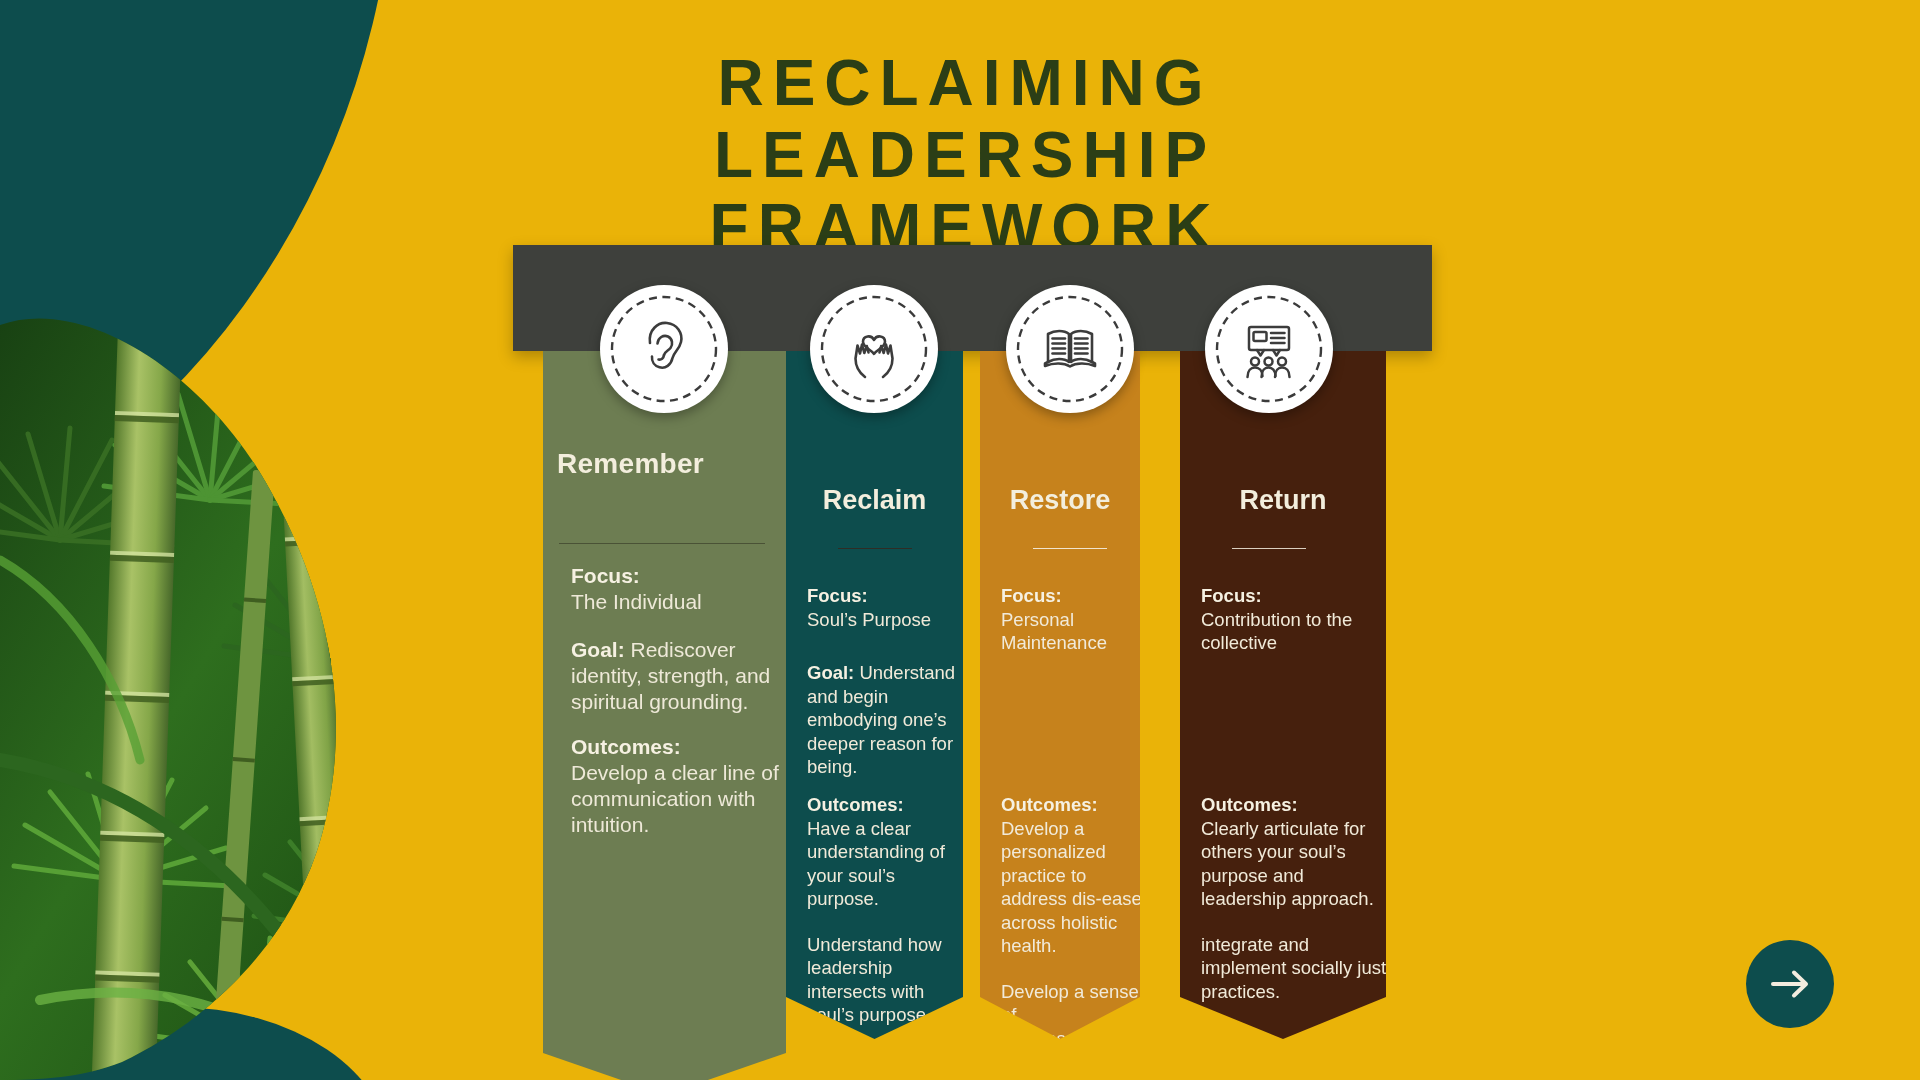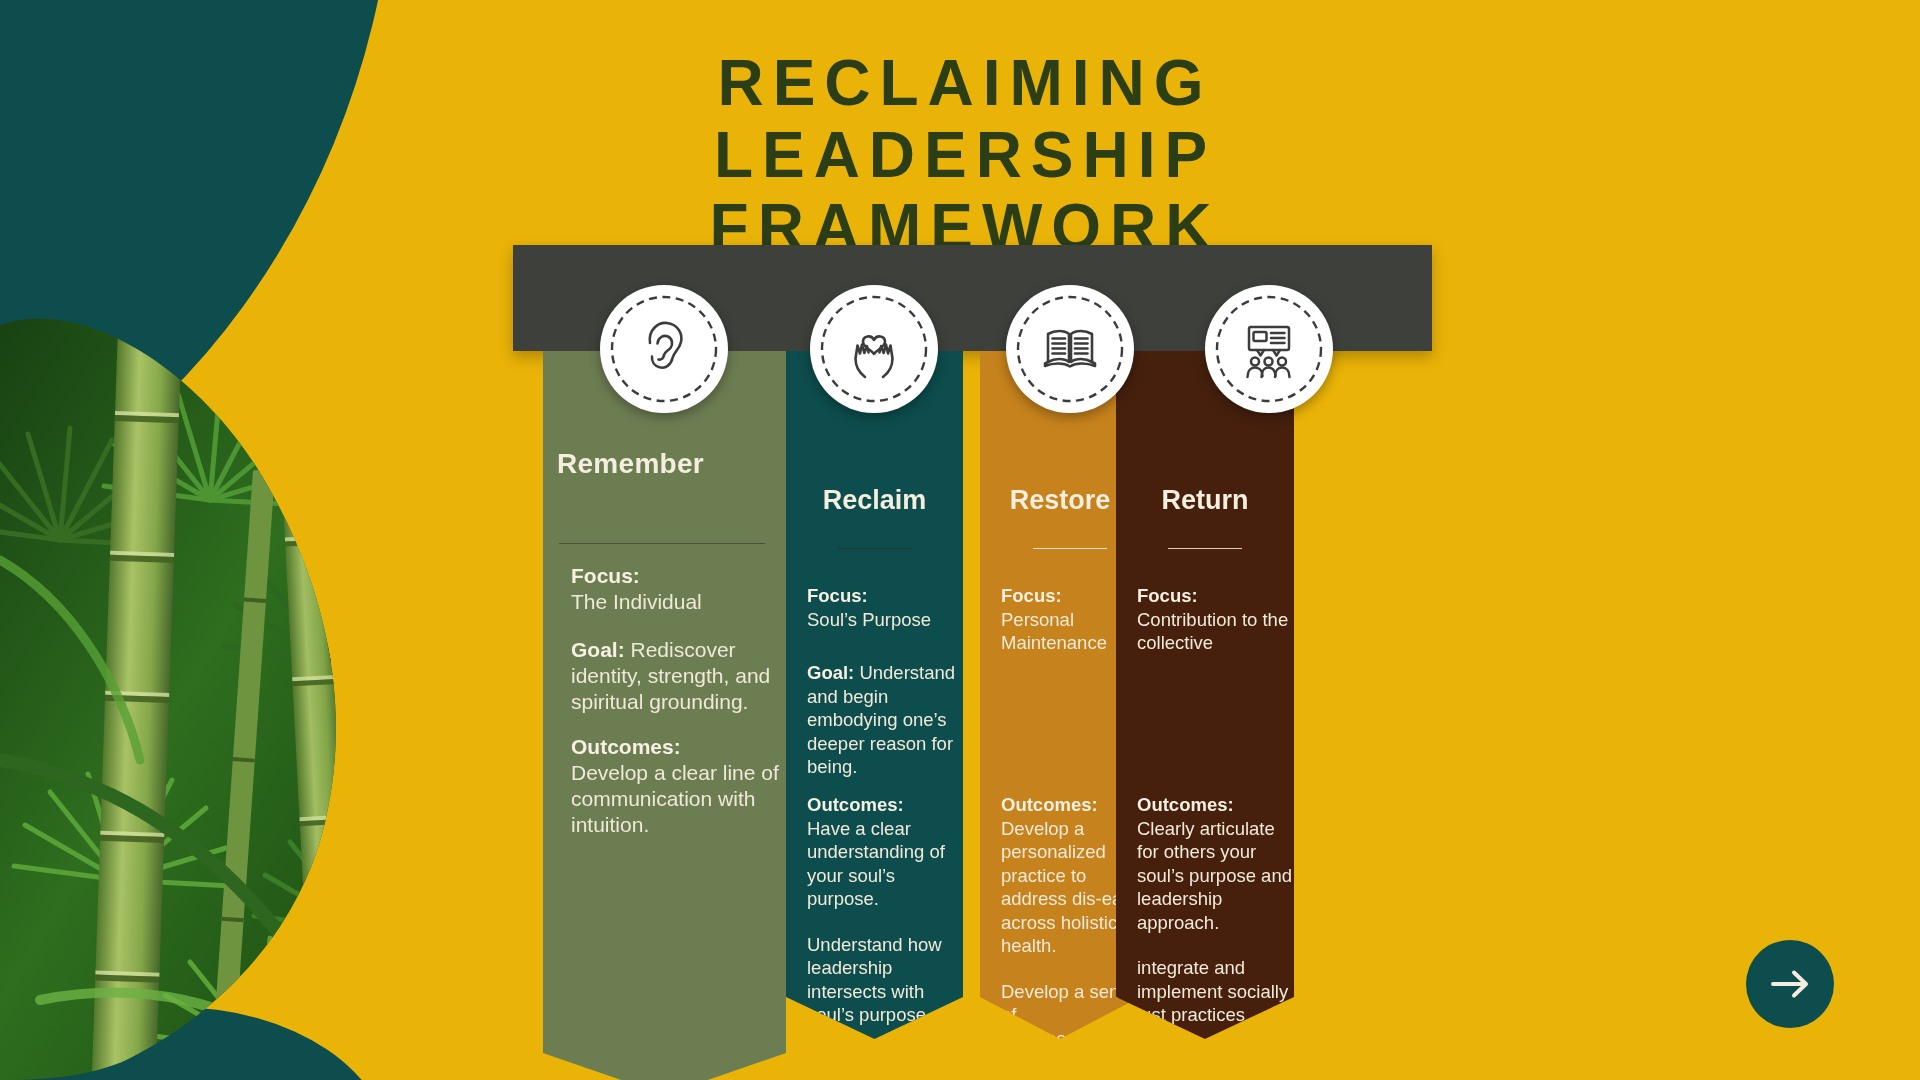--- a/index.html
+++ b/index.html
@@ -13,21 +13,21 @@
   .title span{display:block;}
   
   .band{position:absolute;left:513px;top:245px;width:919px;height:106px;background:#3e403c;
         z-index:2;box-shadow:0 6px 14px rgba(0,0,0,.25);}
   
   .col{position:absolute;top:351px;z-index:3;color:#f1ead9;
        clip-path:polygon(0 0,100% 0,100% calc(100% - 42px),50% 100%,0 calc(100% - 42px));}
   .col-remember{left:543px;width:243px;height:744px;background:#6d7d52;font-size:21px;line-height:26px;color:#eee9d8;}
   .col-reclaim {left:786px;width:177px;height:688px;background:#0d4d4d;font-size:18.5px;line-height:23.5px;}
   .col-restore {left:980px;width:160px;height:688px;background:#c6821c;font-size:18.5px;line-height:23.5px;}
-  .col-return  {left:1116px;width:178px;height:688px;background:#46200d;font-size:18.5px;line-height:23.5px;}
+  .col-return  {left:1180px;width:206px;height:688px;background:#46200d;font-size:18.5px;line-height:23.5px;}
   .col h2{position:absolute;margin:0;font-weight:700;color:#f3eedd;}
   .col-remember h2{top:100px;left:14px;font-size:28px;letter-spacing:.01em;}
   .col-reclaim h2,.col-restore h2,.col-return h2{top:110px;left:0;width:100%;text-align:center;font-size:27px;margin-top:28px;}
   .divider{position:absolute;height:1px;}
   .col-remember .divider{top:192px;left:16px;width:206px;background:rgba(30,32,20,.45);}
   .col-reclaim .divider{top:197px;left:52px;width:74px;background:rgba(70,25,12,.6);}
   .col-restore .divider{top:197px;left:53px;width:74px;background:rgba(245,238,225,.9);}
   .col-return  .divider{top:197px;left:52px;width:74px;background:rgba(245,238,225,.85);}
   .tblock{position:absolute;left:0;width:100%;box-sizing:border-box;margin-left:12px;}
   .col-remember .tblock{padding:0 16px;}

